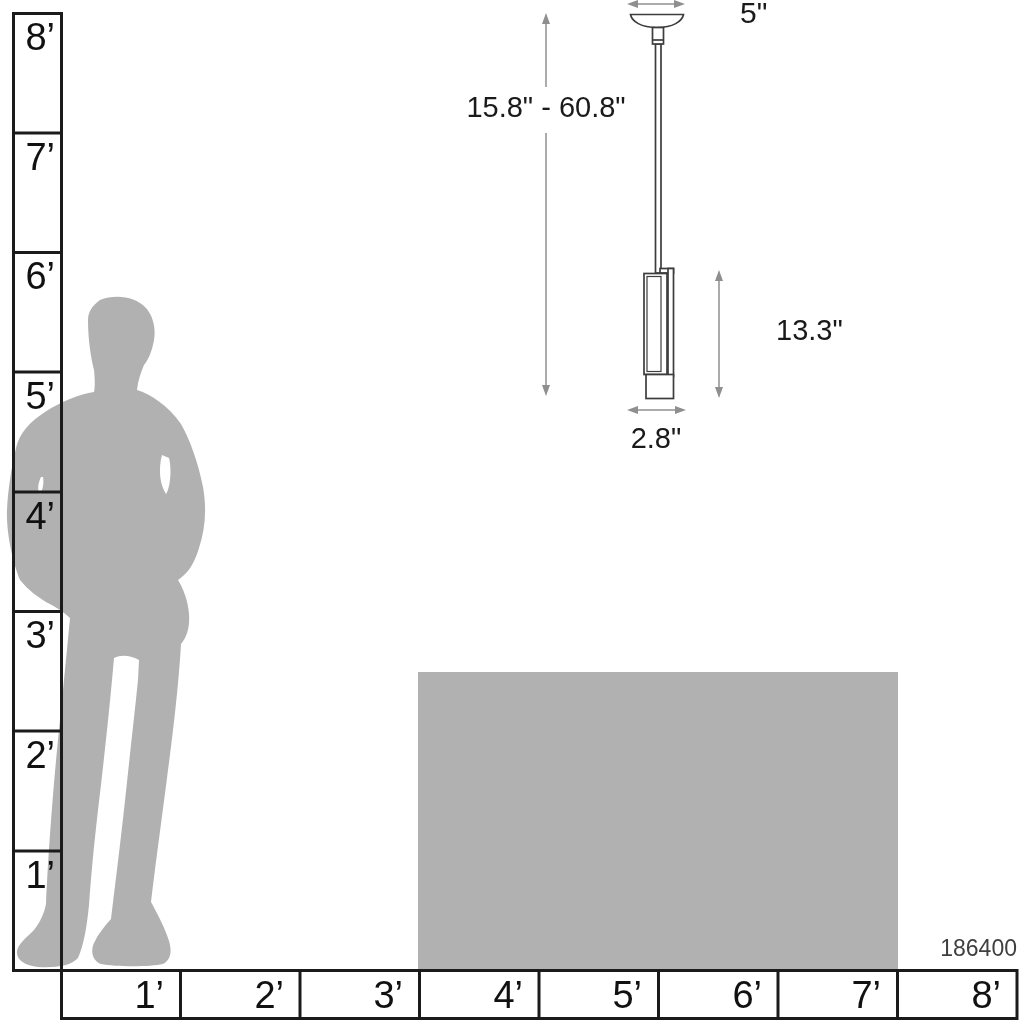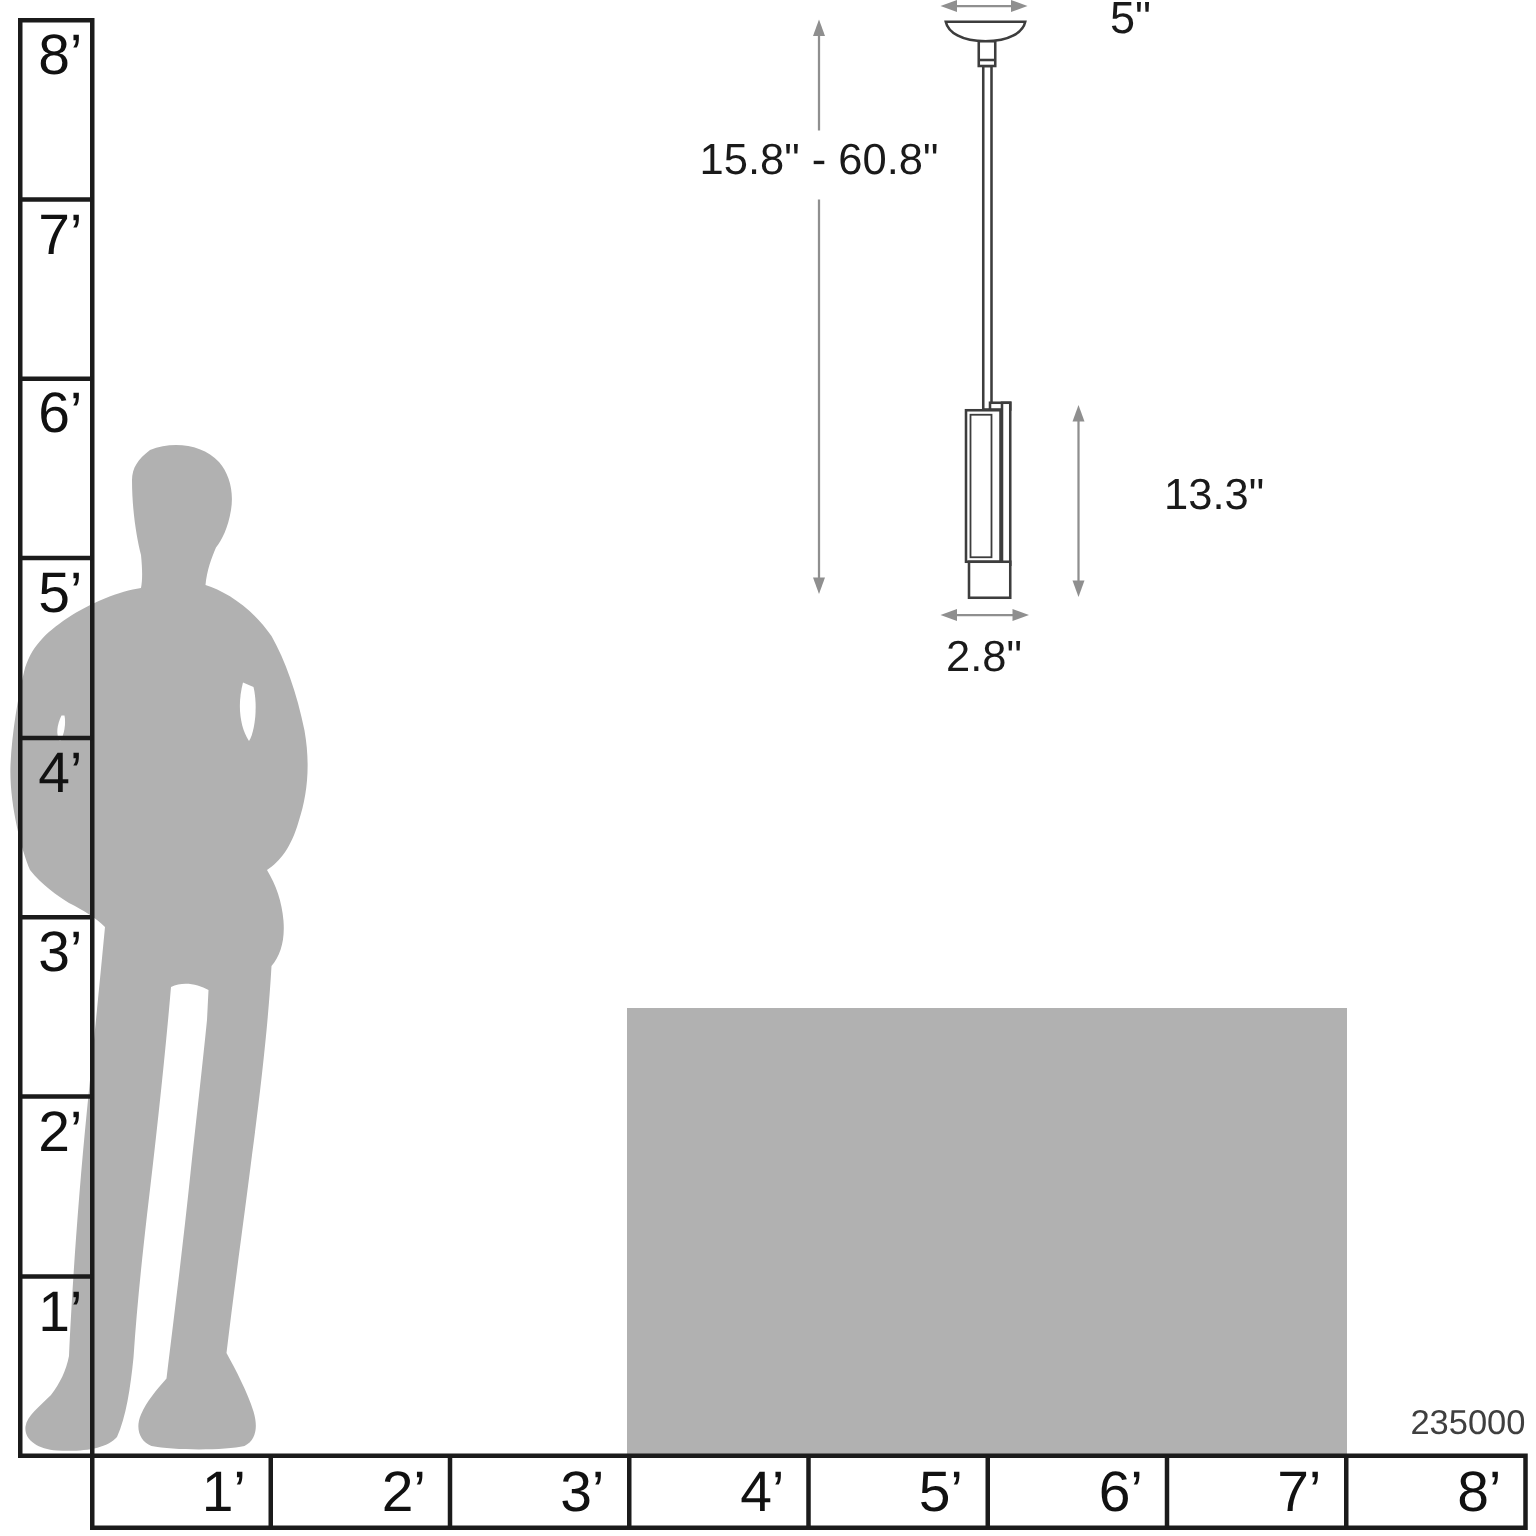--- a/index.html
+++ b/index.html
@@ -124,15 +124,15 @@
   <div class="lbl h-label" style="left:539px">5’</div>
   <div class="lbl h-label" style="left:659px">6’</div>
   <div class="lbl h-label" style="left:778px">7’</div>
   <div class="lbl h-label" style="left:898px">8’</div>
 
   <div class="dim" style="left:740px;top:-4px;font-size:30px">5"</div>
   <div class="dim" style="left:426px;top:92px;width:240px;text-align:center">15.8" - 60.8"</div>
   <div class="dim" style="left:776px;top:315px">13.3"</div>
   <div class="dim" style="left:596px;top:423px;width:120px;text-align:center">2.8"</div>
 
-  <div class="product">235000</div>
+  <div class="product">186400</div>
 
 </div>
 
 </body></html>

